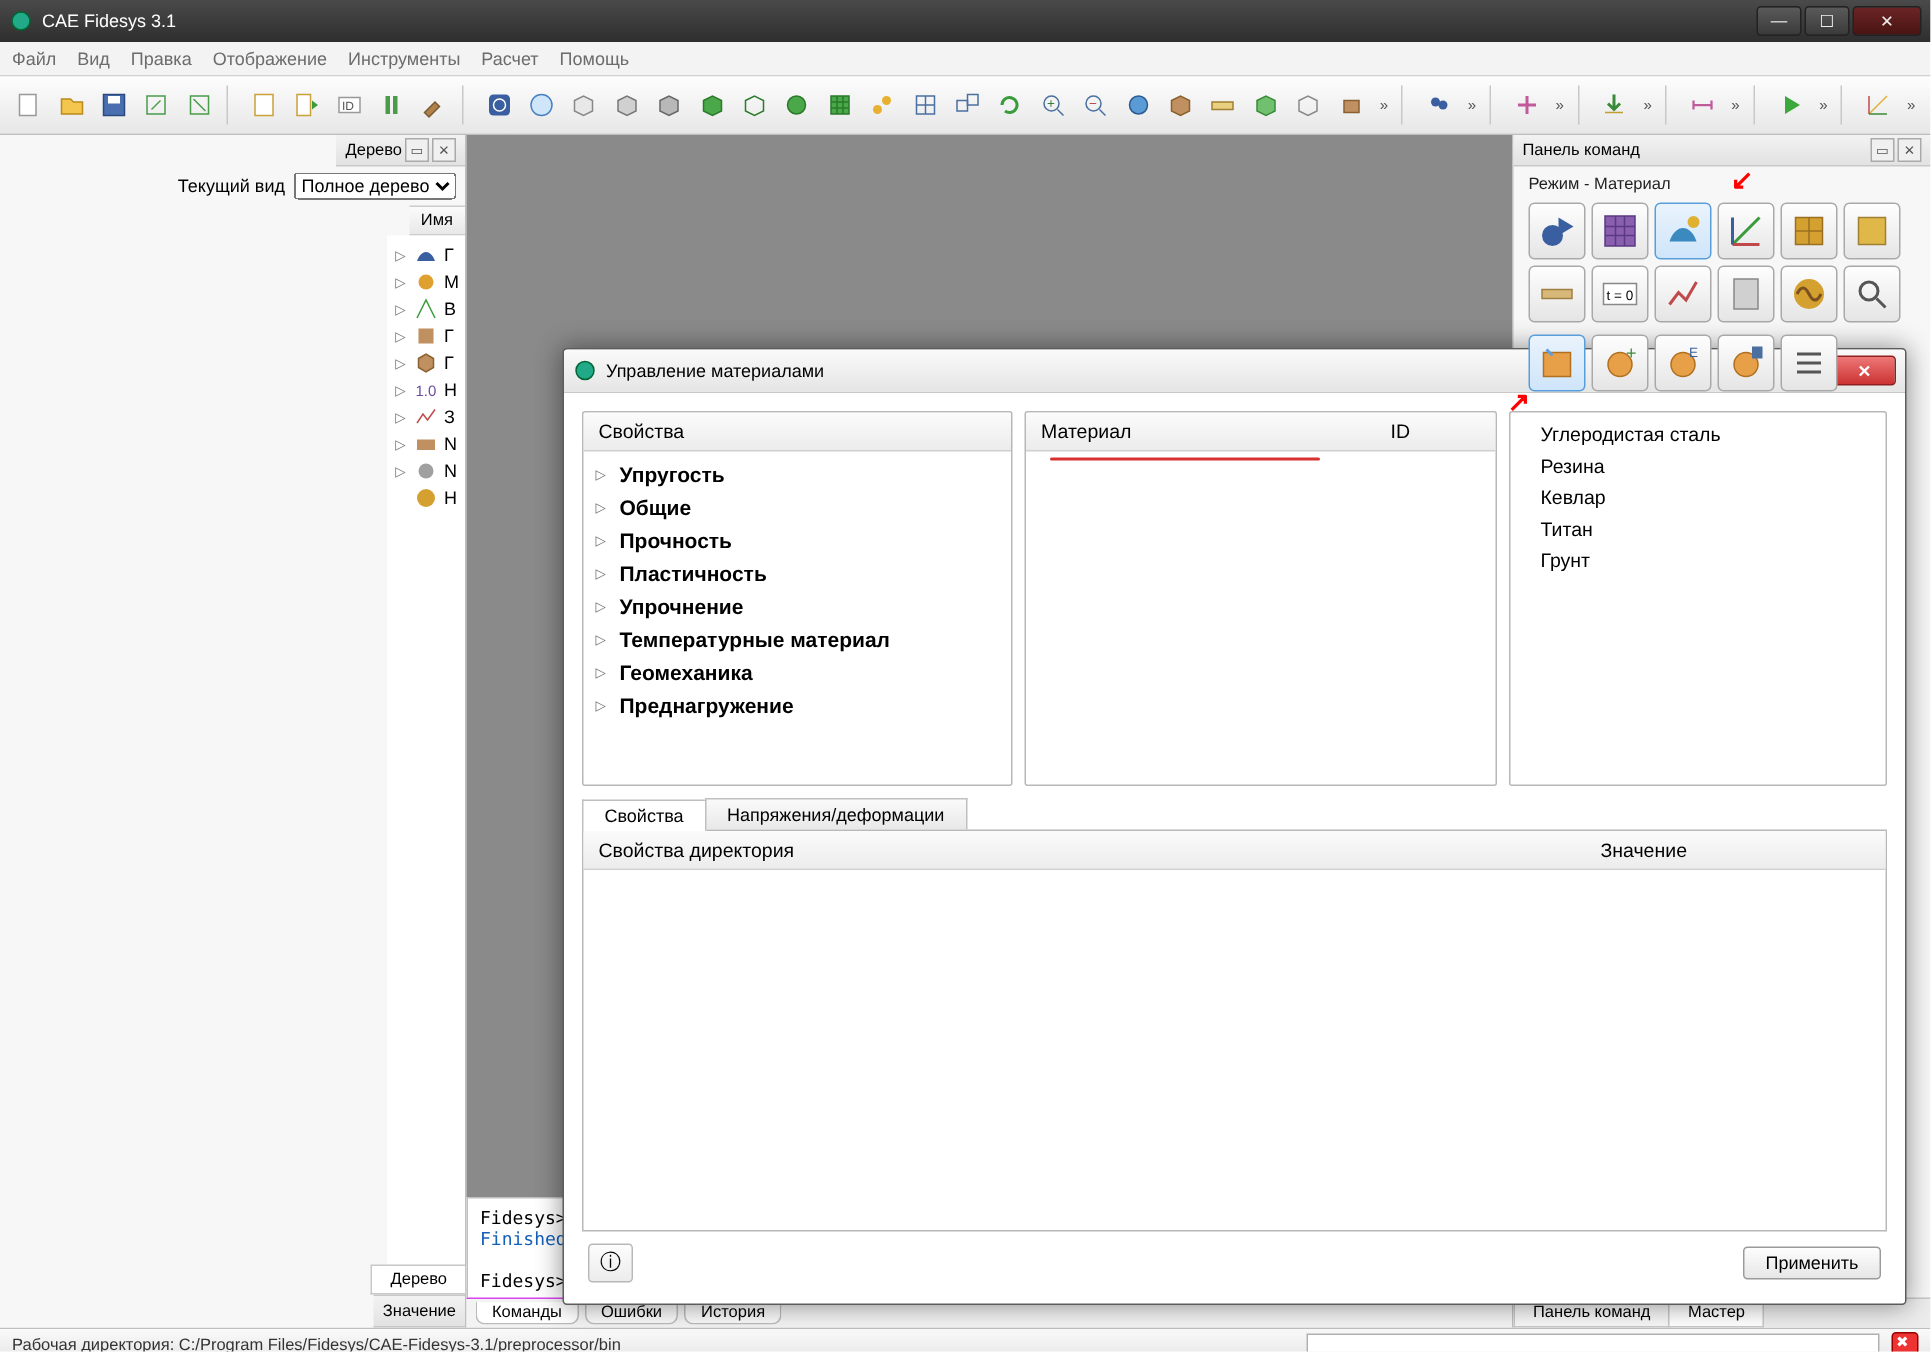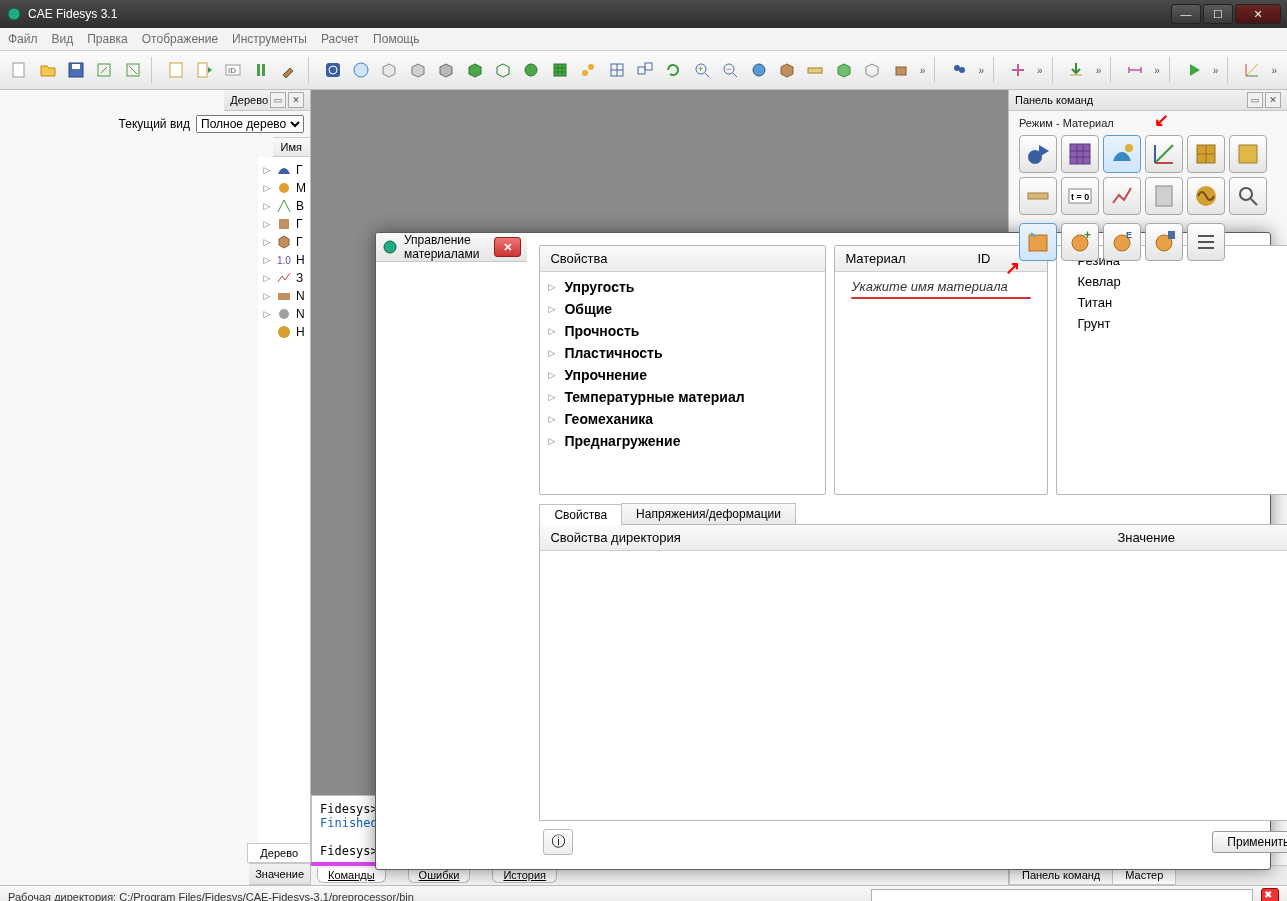--- a/index.html
+++ b/index.html
@@ -27,36 +27,36 @@
 .tree .exp{width:10px;color:#777;font-size:9px;text-align:center;}
 .tree .ticon{width:16px;height:16px;display:inline-block;}
 .sidetabs{display:flex;border-top:1px solid #c8c8c8;background:#ececec;}
 .sidetab{padding:3px 12px;border:1px solid #c8c8c8;border-top:none;background:#f7f7f7;font-size:11px;margin-right:-1px;}
 .sidetab.active{background:#fff;}
 .page{border-top:1px solid #c8c8c8;}
 .center{flex:1;background:#8a8a8a;position:relative;}
 .rightdock{width:278px;border-left:1px solid #bfbfbf;background:#f7f7f7;display:flex;flex-direction:column;}
 .rsection{padding:6px 10px 2px 10px;font-size:11px;color:#222;position:relative;}
 .btnrow{display:flex;flex-wrap:wrap;gap:4px;padding:4px 10px;}
-.bigbtn{width:36px;height:36px;border:1px solid #a9a9a9;border-radius:4px;background:linear-gradient(#fefefe,#e5e5e5);display:flex;align-items:center;justify-content:center;font-weight:bold;}
+.bigbtn{width:36px;height:36px;border:1px solid #a9a9a9;border-radius:4px;background:linear-gradient(#fefefe,#e5e5e5);display:flex;align-items:center;justify-content:center;}
 .bigbtn.sel{border:1px solid #5a9ddb;background:linear-gradient(#eaf3fc,#cfe5fa);}
 .arrow{position:absolute;color:#f00;font-size:18px;font-weight:bold;}
 .console-outer{position:absolute;left:0;right:0;bottom:0;background:#fff;}
 .xclose{position:absolute;right:2px;top:-20px;width:18px;height:18px;border:1px solid #aaa;background:#f0f0f0;font-size:11px;display:flex;align-items:center;justify-content:center;}
 .console{border:1px solid #bfbfbf;border-bottom:none;background:#fff;font-family:Consolas,monospace;font-size:12px;padding:6px 8px 2px 8px;white-space:pre;min-height:58px;}
-.constabs{display:flex;gap:18px;background:#f3f3f3;border-top:4px solid #d946ef;padding:2px 6px;text-decoration:underline;}
+.constabs{display:flex;gap:0;background:#f3f3f3;border-top:1px solid #d946ef;padding:2px 6px;}
 .ctab{padding:1px 10px;font-size:11px;border:1px solid #bbb;border-top:none;border-radius:0 0 6px 6px;background:#f9f9f9;margin-right:4px;}
 .ctab.active{background:#fff;}
 .statusbar{height:22px;background:linear-gradient(#fafafa,#e5e5e5);border-top:1px solid #bfbfbf;display:flex;align-items:center;padding:0 8px;font-size:11px;color:#333;}
 .statusbar .spacer{flex:1;}
 .statusbox{width:380px;height:14px;background:#fff;border:1px solid #b0b0b0;margin-right:8px;}
 .stopicon{width:16px;height:16px;background:#e33;border:1px solid #900;border-radius:3px;position:relative;}
 .stopicon::after{content:"✖";color:#fff;font-size:10px;position:absolute;top:0;left:2px;}
 
-.modal{position:absolute;left:64px;top:142px;width:894px;height:636px;background:#fff;border:1px solid #5c5c5c;box-shadow:0 0 18px rgba(0,0,0,.45);border-radius:3px;display:flex;flex-direction:row;}
+.modal{position:absolute;left:64px;top:142px;width:894px;height:636px;background:#fff;border:1px solid #5c5c5c;box-shadow:0 0 18px rgba(0,0,0,.45);border-radius:3px;display:flex;flex-direction:column;}
 .modal .dtitle{height:28px;background:linear-gradient(#fafafa,#e5e5e5);border-bottom:1px solid #c8c8c8;display:flex;align-items:center;padding:0 6px;font-size:12px;border-radius:3px 3px 0 0;}
 .modal .dtitle .spacer{flex:1;}
 .dclose{width:40px;height:18px;background:linear-gradient(#e77,#c33);border:1px solid #902020;border-radius:3px;color:#fff;display:flex;align-items:center;justify-content:center;font-size:11px;font-weight:bold;}
 .dbody{flex:1;display:flex;flex-direction:column;padding:12px;gap:8px;}
 .drow1{display:flex;gap:8px;height:250px;}
 .panel{border:1px solid #b8b8b8;border-radius:2px;background:#fff;display:flex;flex-direction:column;overflow:hidden;}
 .phdr{background:linear-gradient(#fbfbfb,#ececec);border-bottom:1px solid #cfcfcf;padding:5px 10px;font-size:13px;display:flex;}
 .plist{flex:1;overflow:auto;padding:4px 6px;}
 .expitem{display:flex;align-items:center;gap:6px;padding:3px 2px;}
 .expitem .chev{color:#777;font-size:9px;width:10px;}
@@ -508,27 +508,27 @@
                 </div>
             </div>
           </div>
 
           <div class="panel" style="flex:1">
             <div class="phdr">
               <span style="flex:1">Материал</span>
               <span style="width:60px">ID</span>
             </div>
             <div class="plist">
-              <div class="matplaceholder">Укажите имя материала</div>
               <div class="underline"></div>
             </div>
           </div>
 
           <div class="panel" style="width:250px">
             <div class="plist implist">
+              <div class="it">Углеродистая сталь</div>
               <div class="it">Резина</div>
               <div class="it">Кевлар</div>
               <div class="it">Титан</div>
               <div class="it">Грунт</div>
             </div>
           </div>
         </div>
         <div class="drow2">
           <div class="tabstrip">
             <div class="tab active">Свойства</div>

